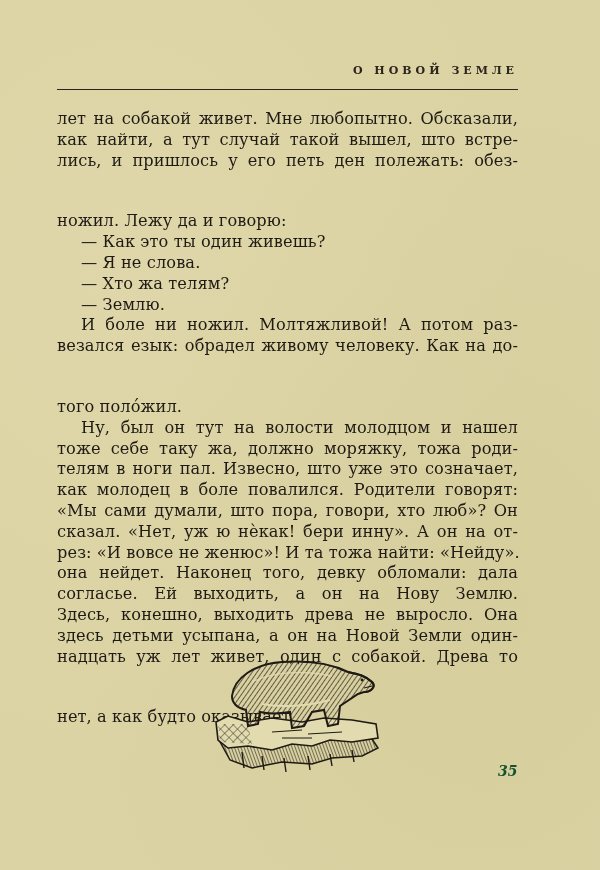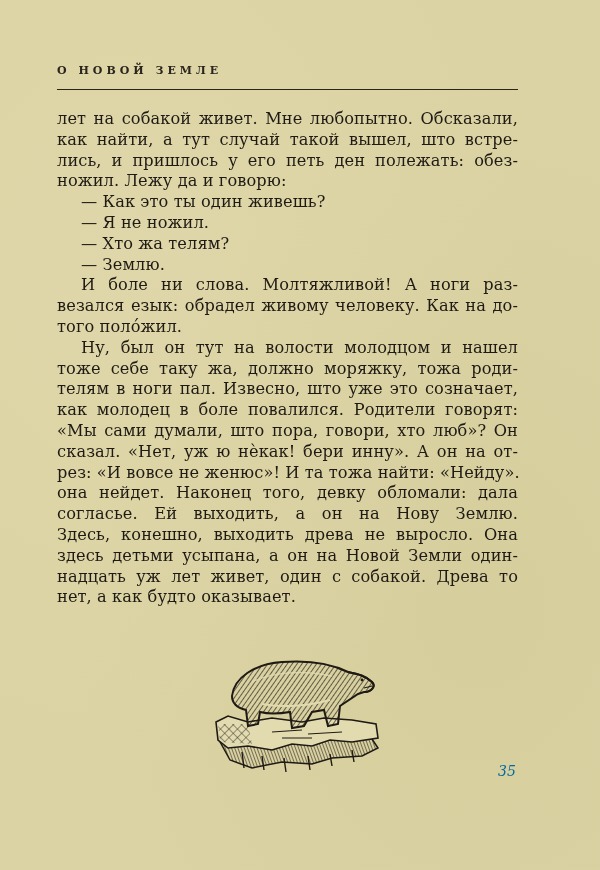--- a/index.html
+++ b/index.html
@@ -16,21 +16,21 @@
     position: relative;
     overflow: hidden;
     font-family: "DejaVu Serif", "Liberation Serif", serif;
     color: #1f1a14;
   }
   .running-head {
     position: absolute;
     top: 64px;
     left: 57px;
     width: 461px;
-    text-align: left;
+    text-align: right;
     font-size: 11px;
     font-weight: bold;
     letter-spacing: 4px;
     color: #2a241c;
   }
   .head-rule {
     position: absolute;
     top: 89px;
     left: 57px;
     width: 461px;
@@ -47,20 +47,21 @@
     height: 20.8px;
     line-height: 20.8px;
     font-size: 16.2px;
     white-space: nowrap;
     text-align: justify;
     text-align-last: justify;
     letter-spacing: 0.1px;
   }
   .line.last {
     text-align-last: left;
+    margin-top: 40px;
   }
   .line.indent {
     padding-left: 24px;
   }
   .line.dialog {
     padding-left: 24px;
     text-align-last: left;
   }
   .illustration {
     position: absolute;
@@ -68,40 +69,40 @@
     top: 652px;
     width: 176px;
     height: 122px;
   }
   .page-number {
     position: absolute;
     top: 763px;
     left: 498px;
     font-size: 14px;
     font-style: italic;
-    font-weight: normal;
-    color: #0369a1;
+    font-weight: bold;
+    color: #14532d;
   }
 </style>
 </head>
 <body>
 
 <div class="running-head">О НОВОЙ ЗЕМЛЕ</div>
 <div class="head-rule"></div>
 
 <div class="text-block">
   <div class="line">лет на собакой живет. Мне любопытно. Обсказали,</div>
   <div class="line">как найти, а тут случай такой вышел, што встре-</div>
   <div class="line">лись, и пришлось у его петь ден полежать: обез-</div>
   <div class="line last">ножил. Лежу да и говорю:</div>
   <div class="line dialog">— Как это ты один живешь?</div>
-  <div class="line dialog">— Я не ножил.</div>
+  <div class="line dialog">— Я не слова.</div>
   <div class="line dialog">— Хто жа телям?</div>
   <div class="line dialog">— Землю.</div>
-  <div class="line indent">И боле ни слова. Молтяжливой! А ноги раз-</div>
+  <div class="line indent">И боле ни ножил. Молтяжливой! А потом раз-</div>
   <div class="line">везался езык: обрадел живому человеку. Как на до-</div>
   <div class="line last">того полóжил.</div>
   <div class="line indent">Ну, был он тут на волости молодцом и нашел</div>
   <div class="line">тоже себе таку жа, должно моряжку, тожа роди-</div>
   <div class="line">телям в ноги пал. Извесно, што уже это созначает,</div>
   <div class="line">как молодец в боле повалился. Родители говорят:</div>
   <div class="line">«Мы сами думали, што пора, говори, хто люб»? Он</div>
   <div class="line">сказал. «Нет, уж ю нèкак! бери инну». А он на от-</div>
   <div class="line">рез: «И вовсе не женюс»! И та тожа найти: «Нейду».</div>
   <div class="line">она нейдет. Наконец того, девку обломали: дала</div>

